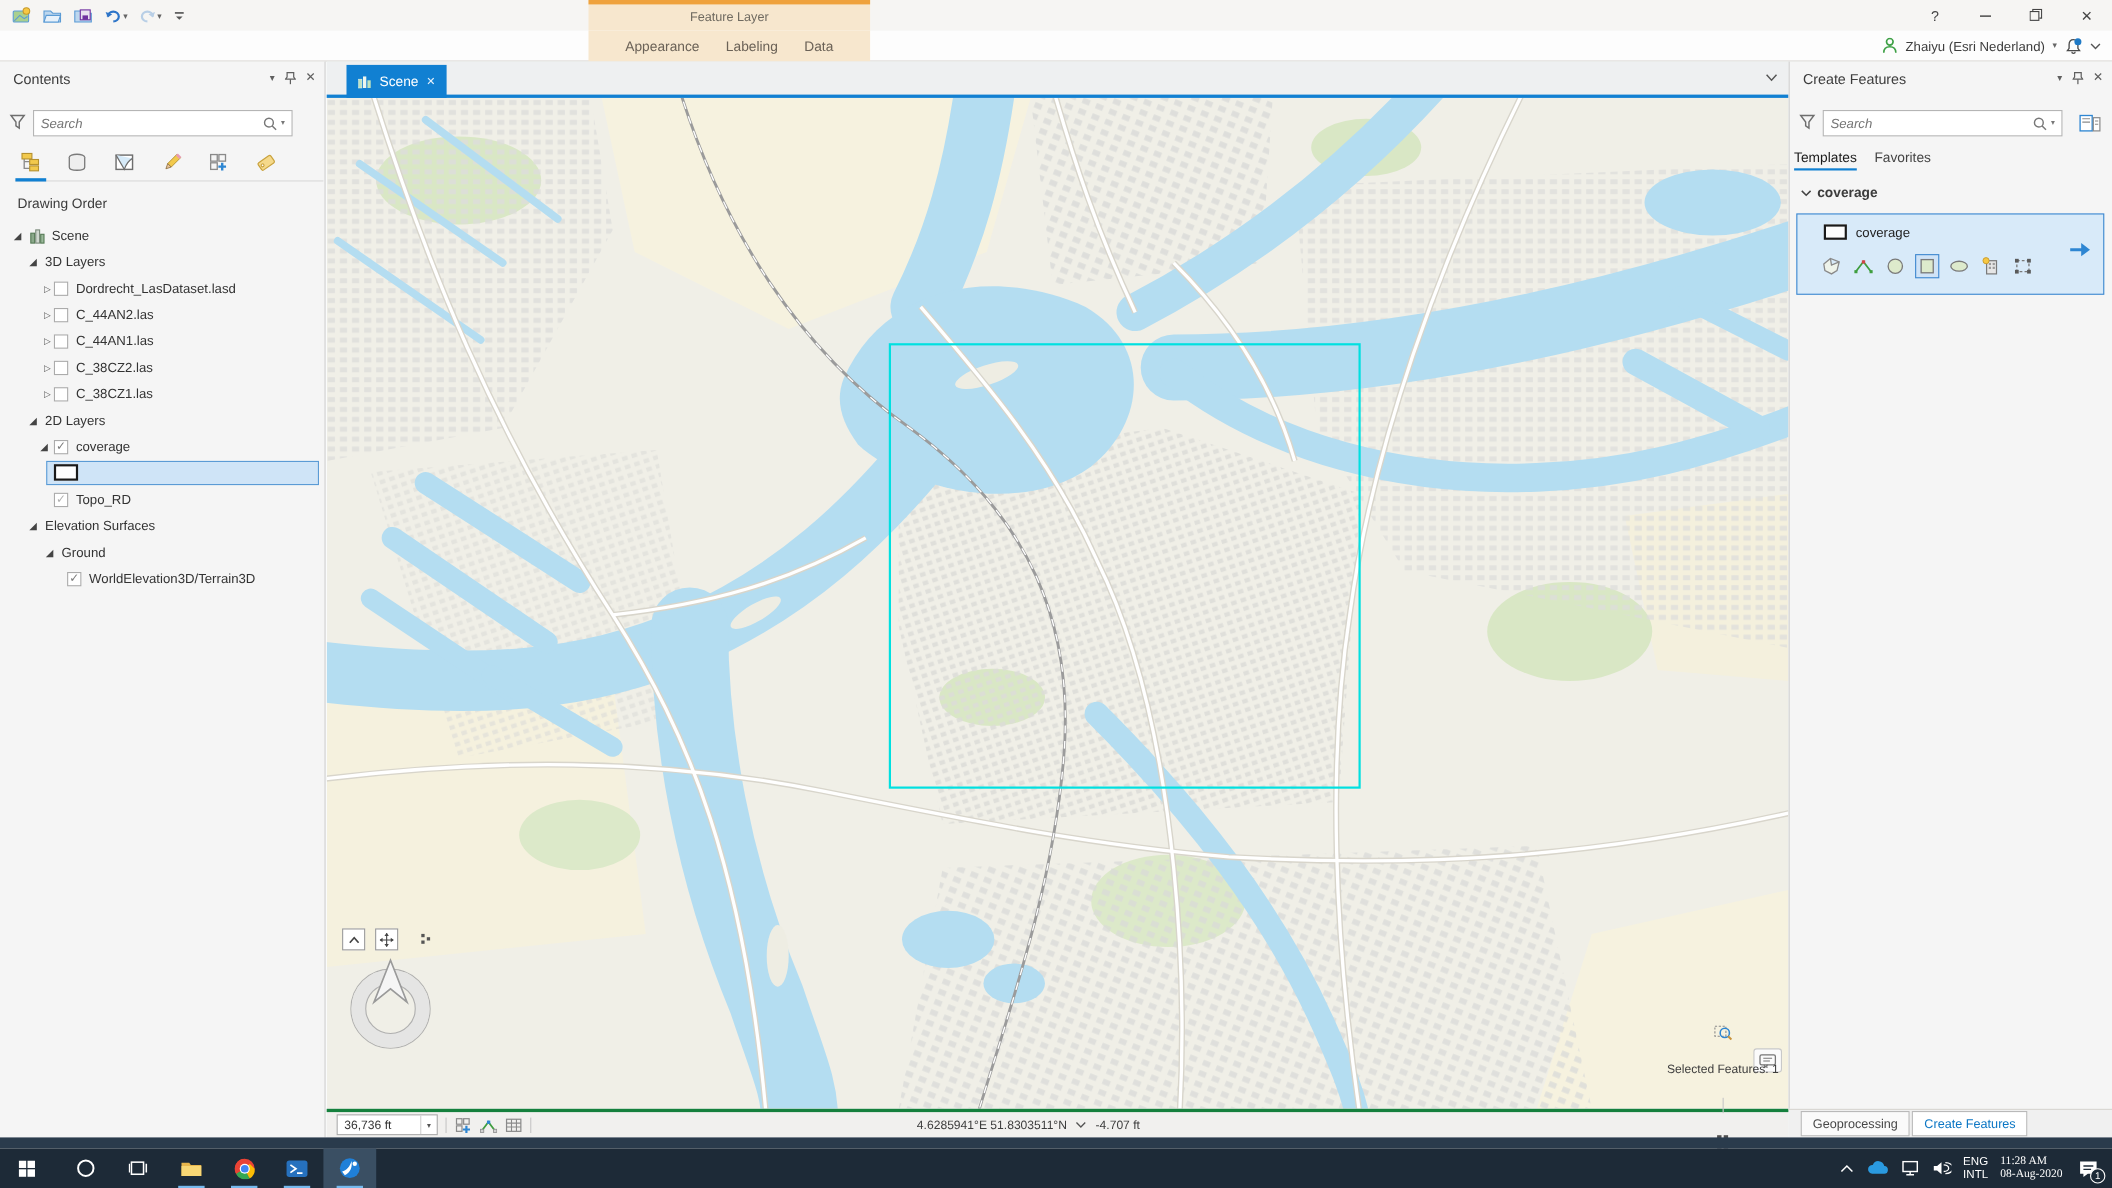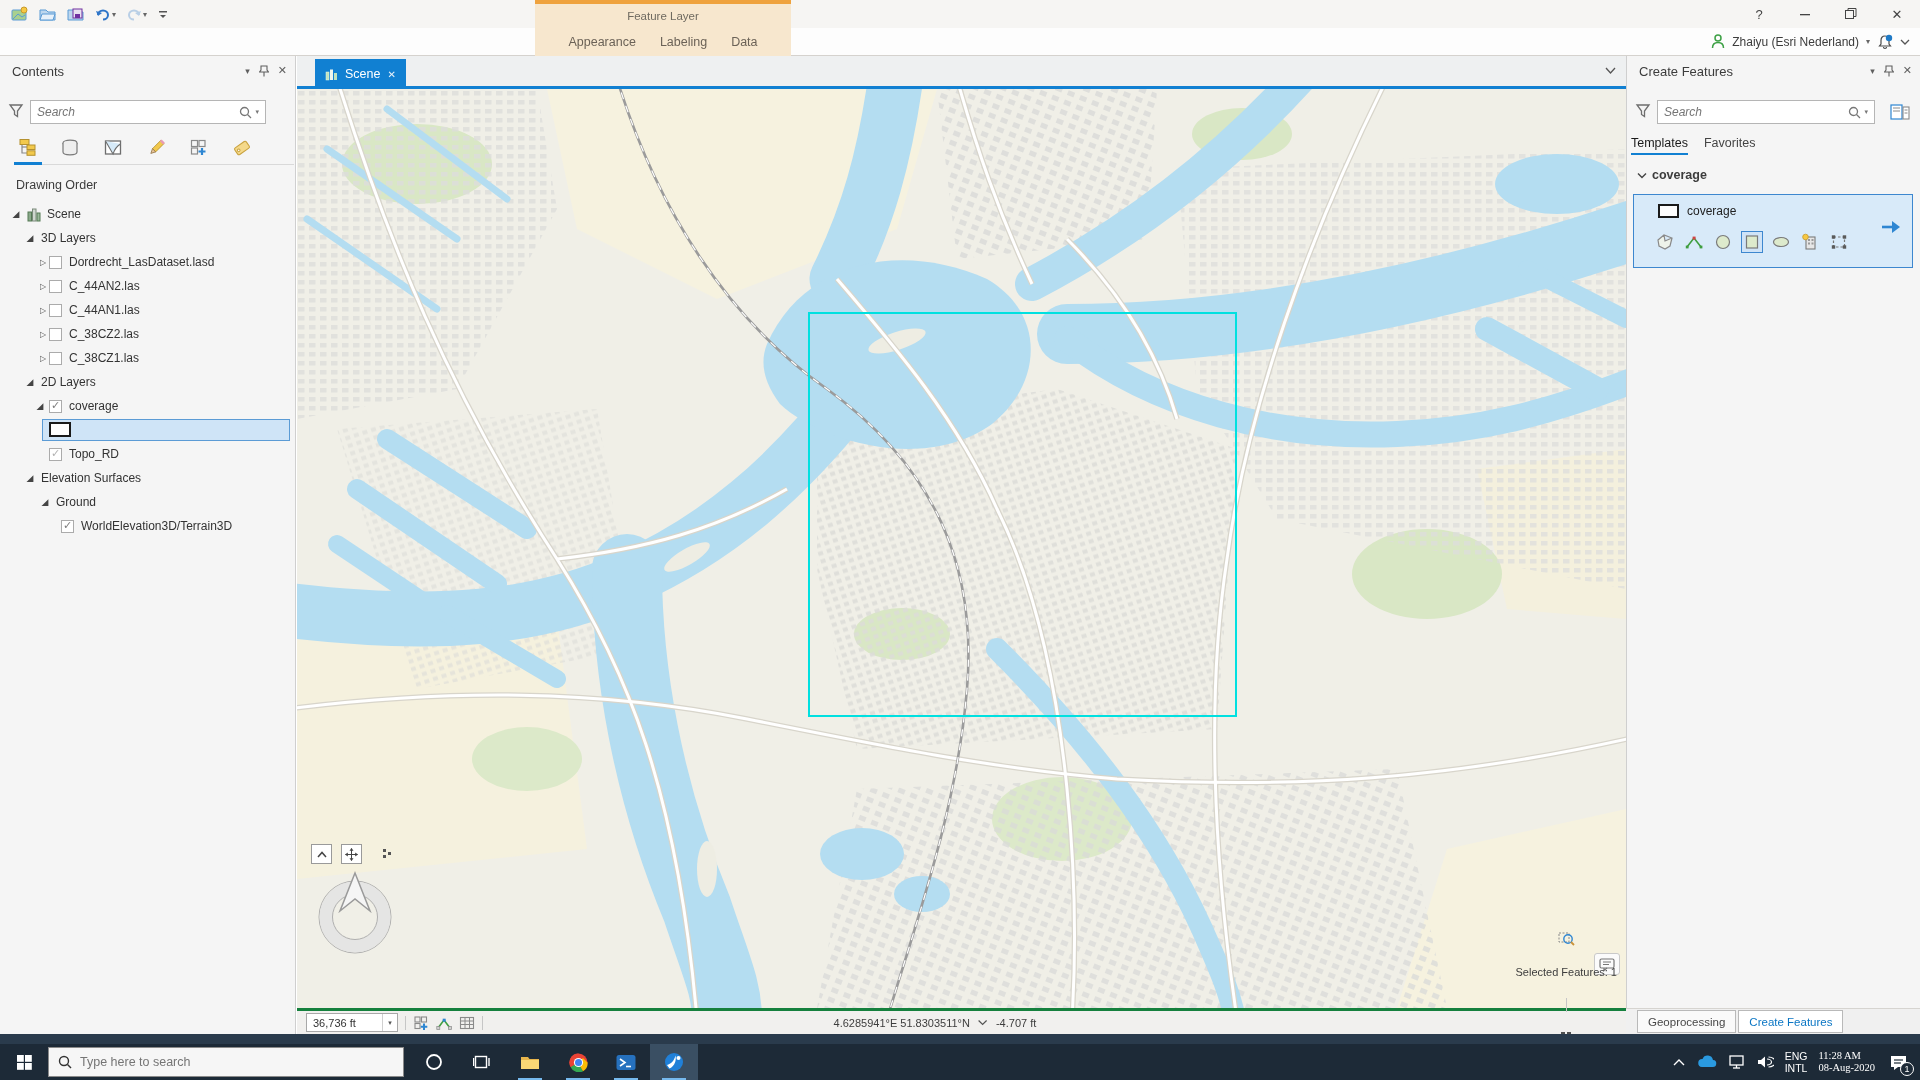--- a/index.html
+++ b/index.html
@@ -674,27 +674,20 @@
 
   <footer class="taskbar">
     <div class="startbtn">
       <svg width="15" height="15">
           <rect x="0" y="0" width="6.8" height="6.8" fill="#fff"></rect>
           <rect x="8" y="0" width="6.8" height="6.8" fill="#fff"></rect>
           <rect x="0" y="8" width="6.8" height="6.8" fill="#fff"></rect>
           <rect x="8" y="8" width="6.8" height="6.8" fill="#fff"></rect>
         </svg>
     </div>
-    <div class="tsearch">
-      <svg width="14" height="14">
-          <circle cx="6" cy="6" r="4.5" fill="none" stroke="#333" stroke-width="1.4"></circle>
-          <line x1="9.5" y1="9.5" x2="13" y2="13" stroke="#333" stroke-width="1.4"></line>
-        </svg>
-      <input placeholder="Type here to search" style="">
-    </div>
     <div class="appicons">
       <div class="appbtn">
         <svg width="18" height="18">
             <circle cx="9" cy="9" r="7" fill="none" stroke="#fff" stroke-width="1.8"></circle>
           </svg>
       </div>
       <div class="appbtn">
         <svg width="18" height="18">
             <rect x="2.5" y="3.5" width="11" height="11" fill="none" stroke="#fff" stroke-width="1.4"></rect>
             <line x1="16" y1="5" x2="16" y2="13" stroke="#fff" stroke-width="1.4"></line>

